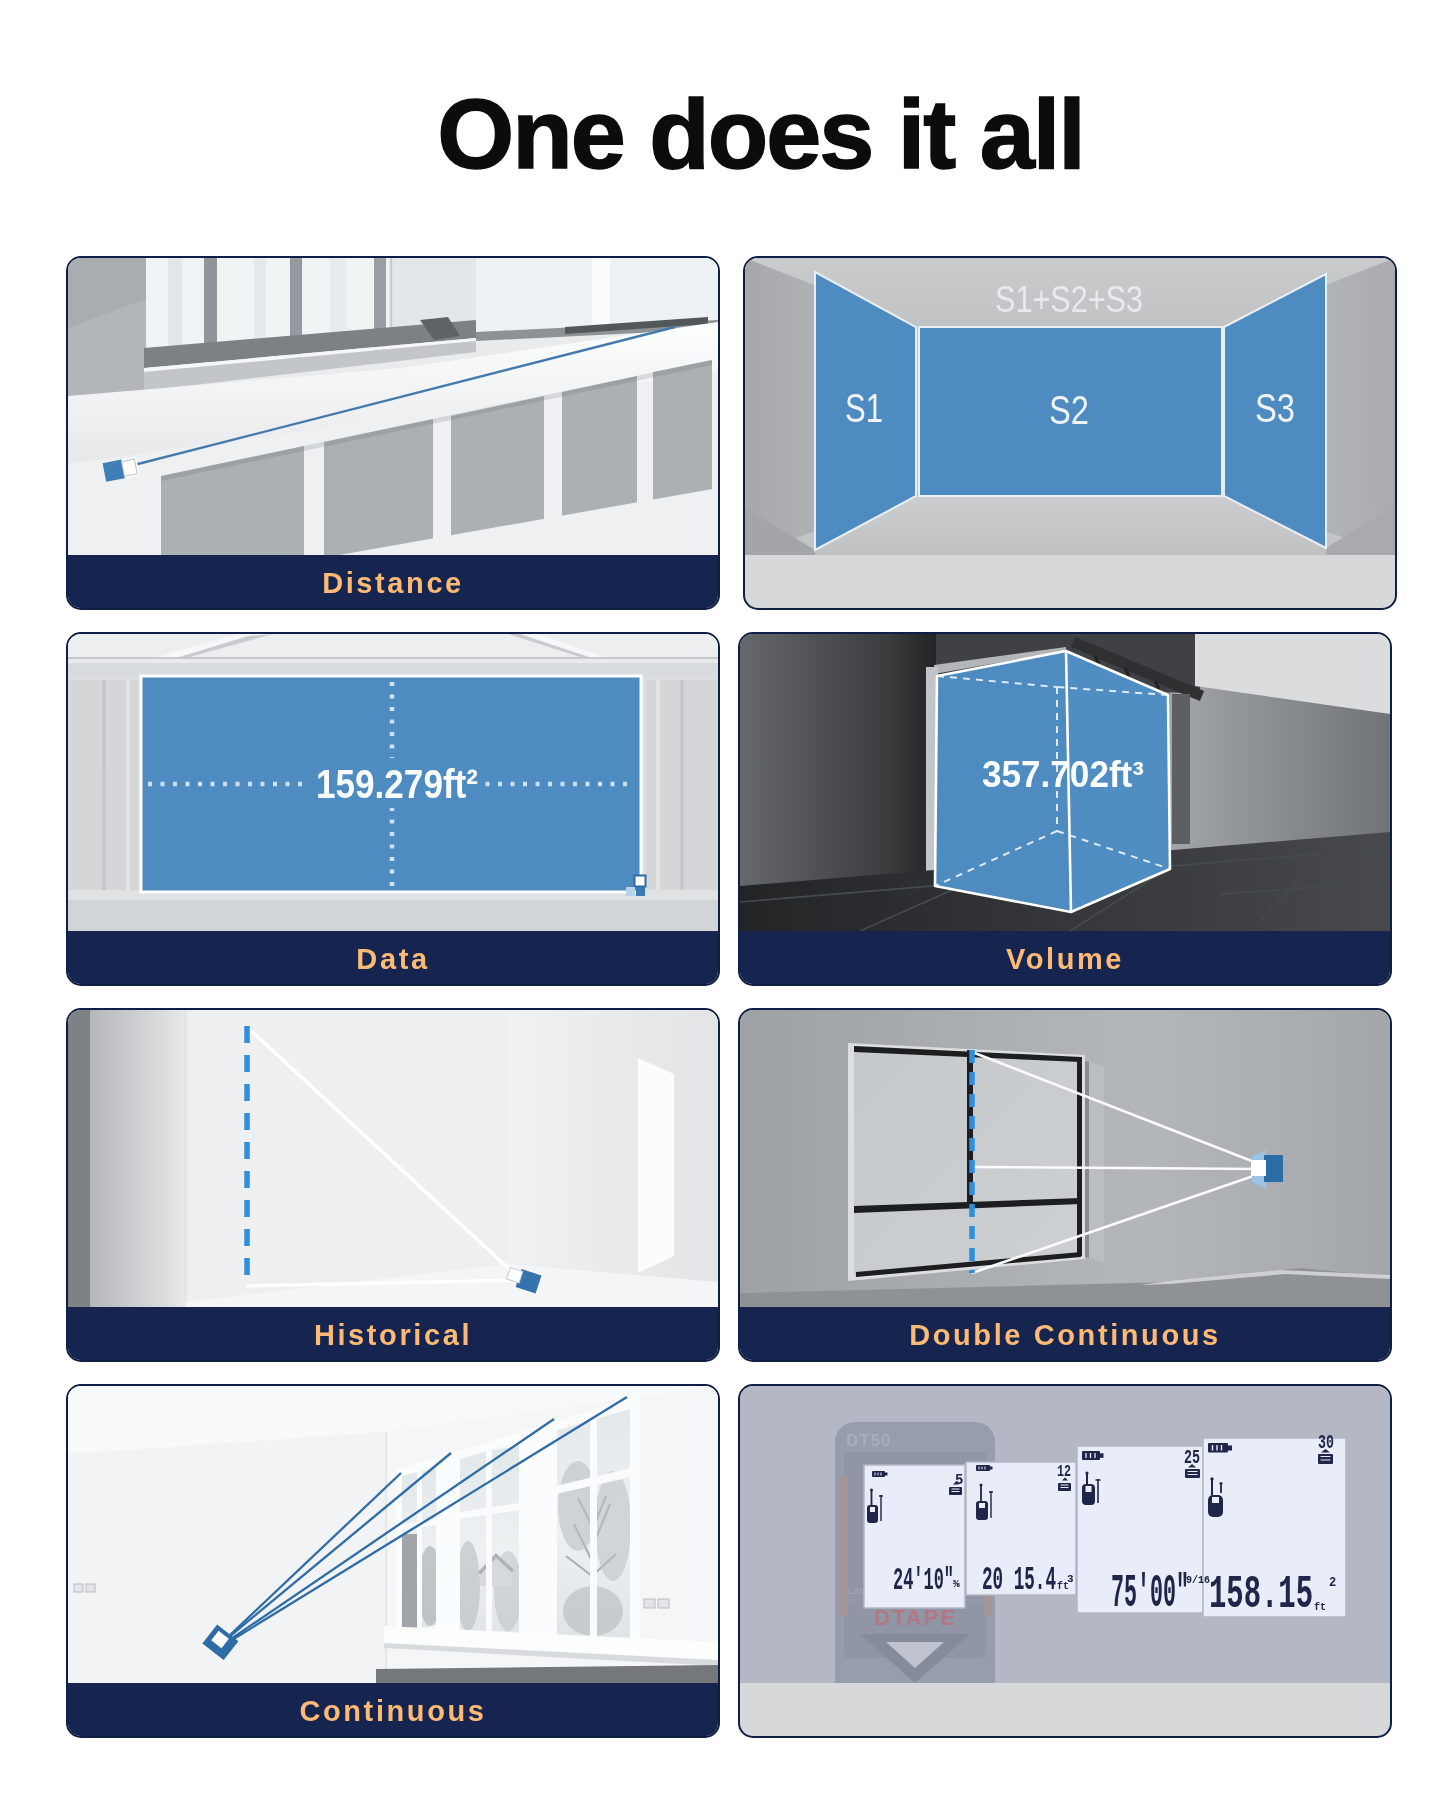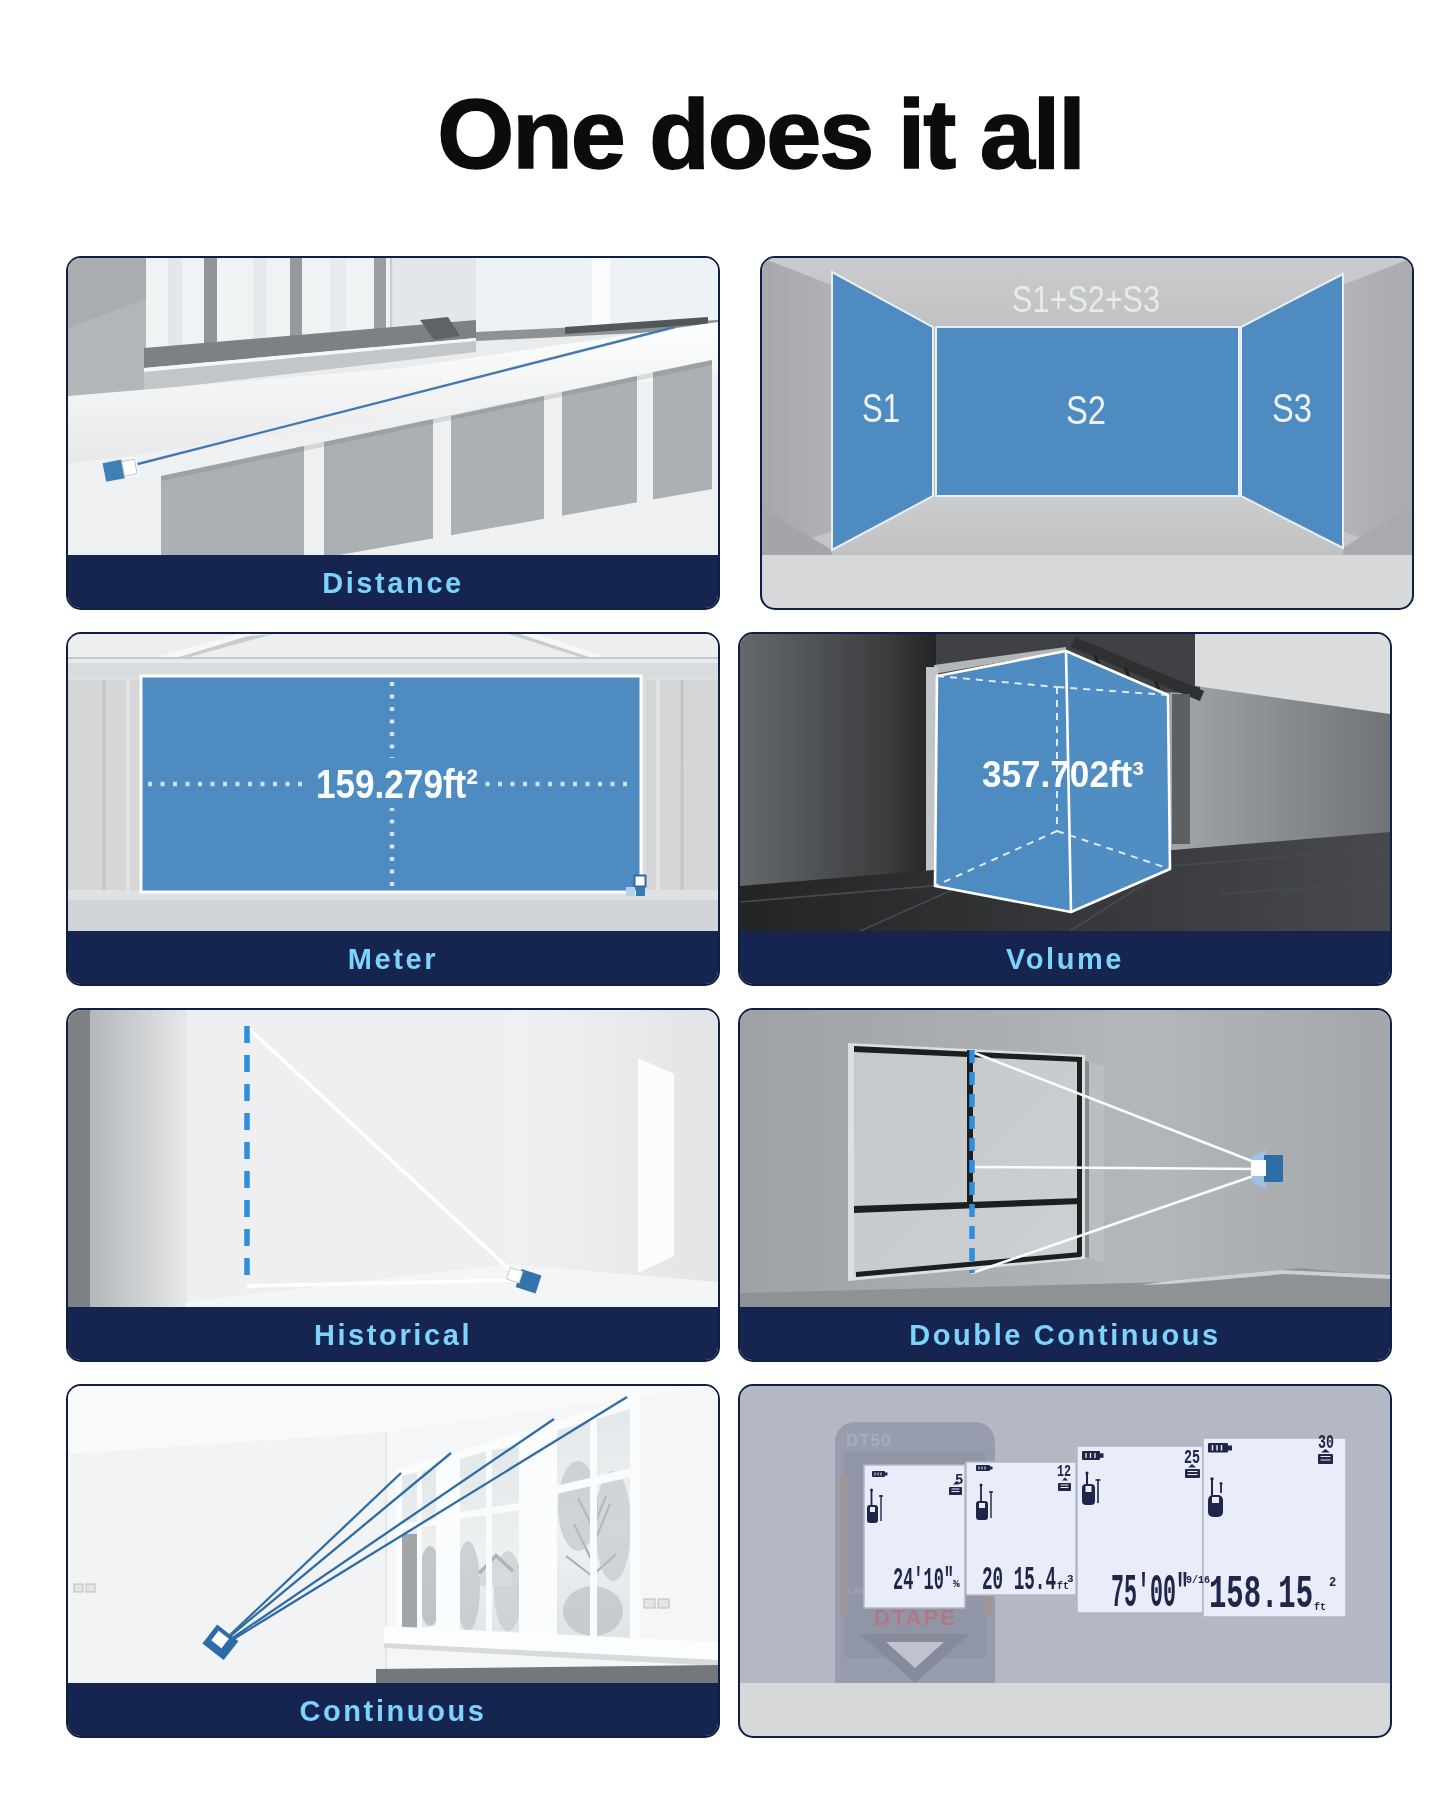--- a/index.html
+++ b/index.html
@@ -1,22 +1,22 @@
 <!DOCTYPE html>
 <html><head>
 <meta charset="utf-8">
 <style>
 html,body{margin:0;padding:0;}
 body{width:1445px;height:1806px;background:#ffffff;font-family:"Liberation Sans",sans-serif;position:relative;overflow:hidden;}
 .title{position:absolute;left:0;top:77px;width:1445px;text-align:center;font-size:99px;font-weight:bold;color:#0c0c0c;letter-spacing:-2px;margin-left:38px;-webkit-text-stroke:1.5px #0c0c0c;}
 .card{position:absolute;width:650px;height:350px;border:2px solid #0e1f44;border-radius:15px;overflow:hidden;background:#d6d8da;}
-.bar{position:absolute;left:0;right:0;bottom:0;height:53px;background:#152550;color:#7dd3fc;display:flex;align-items:center;justify-content:center;font-size:29px;font-weight:bold;letter-spacing:2.6px;padding-top:3px;box-sizing:border-box;}
+.bar{position:absolute;left:0;right:0;bottom:0;height:53px;background:#152550;color:#fdba74;display:flex;align-items:center;justify-content:center;font-size:29px;font-weight:bold;letter-spacing:2.6px;padding-top:3px;box-sizing:border-box;}
 .ph{position:absolute;left:0;top:0;width:650px;height:297px;}
 #c1{left:66px;top:256px}
-#c2{left:760px;top:256px}
+#c2{left:743px;top:256px}
 #c3{left:66px;top:632px}
 #c4{left:738px;top:632px}
 #c5{left:66px;top:1008px}
 #c6{left:738px;top:1008px}
 #c7{left:66px;top:1384px}
 #c8{left:738px;top:1384px}
 </style>
 </head>
 <body>
 <div class="title">One does it all</div>
@@ -146,21 +146,21 @@
 
 <line x1="80" y1="150" x2="566" y2="150" stroke="#cfe0ef" stroke-width="4.5" stroke-dasharray="4 8.5"></line>
 <line x1="324" y1="48" x2="324" y2="254" stroke="#cfe0ef" stroke-width="4.5" stroke-dasharray="4 8.5"></line>
 <rect x="240" y="124" width="170" height="50" fill="#4d8bc0"></rect>
 <text x="329" y="164" font-size="41" fill="#fbfcfd" text-anchor="middle" font-weight="bold" textLength="162" lengthAdjust="spacingAndGlyphs">159.279ft²</text>
 
 <rect x="566.5" y="241.5" width="11" height="11" fill="#ffffff" stroke="#2c6ba5" stroke-width="2"></rect>
 <rect x="568" y="253" width="9" height="9" fill="#3a7ab2"></rect>
 <rect x="558" y="253" width="9" height="9" fill="#b8d3e9"></rect>
 </svg>
-<div class="bar">Meter</div>
+<div class="bar">Data</div>
 </div>
 
 <div class="card" id="c4">
 <svg class="ph" viewBox="0 0 650 297">
 <defs>
 <linearGradient id="lwall4" x1="0" y1="0" x2="1" y2="0">
 <stop offset="0" stop-color="#66696c"></stop>
           <stop offset="0.75" stop-color="#3a3c3e"></stop>
           <stop offset="1" stop-color="#232425"></stop>
 </linearGradient>

